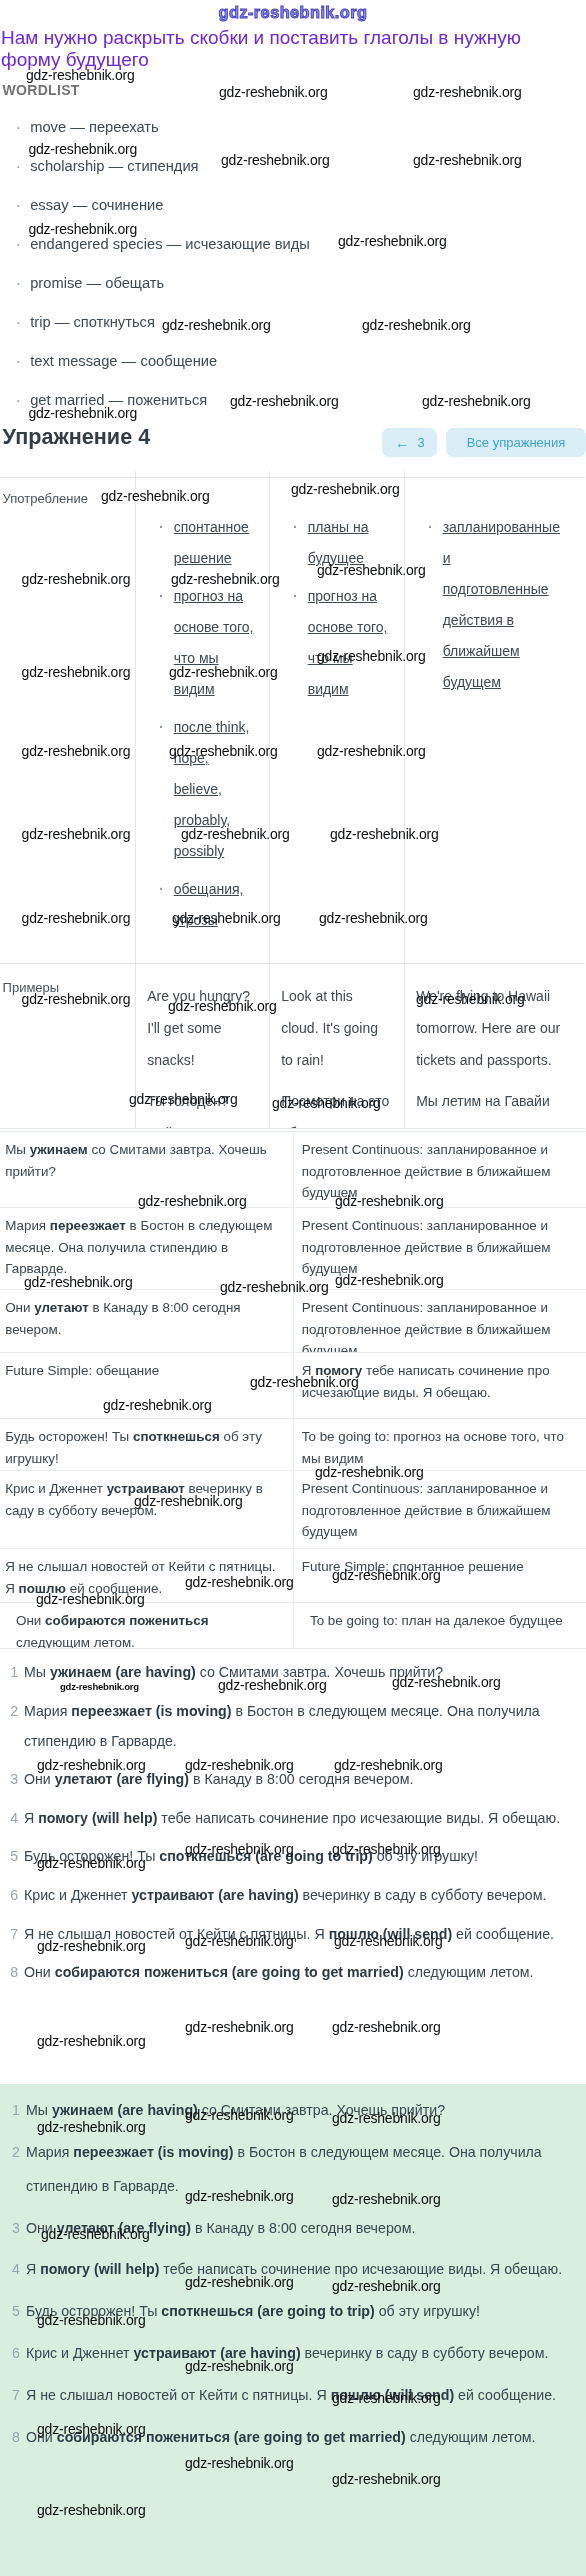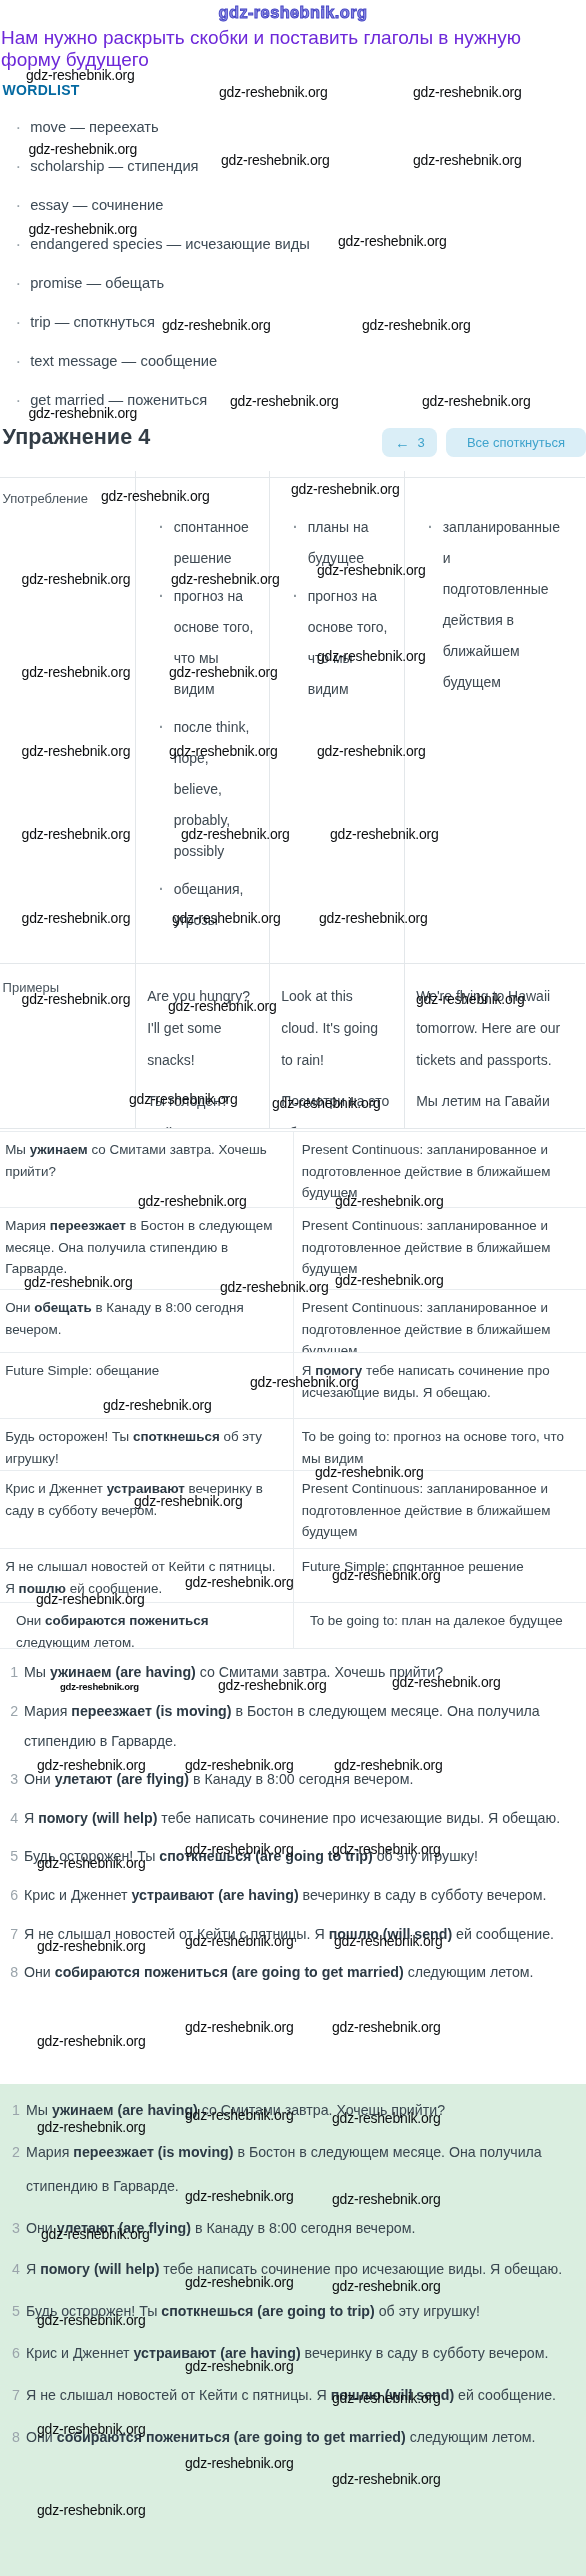--- a/index.html
+++ b/index.html
@@ -7,21 +7,21 @@
         font-family:"Liberation Sans","DejaVu Sans",sans-serif;color:#3e4952;}
 
   
   .wm-top{position:absolute;top:3.4px;left:0;width:100%;text-align:center;
           font-size:16.4px;font-weight:700;color:#8a8ae0;-webkit-text-stroke:0.9px #4343c4;
           letter-spacing:0.4px;}
 
   .intro{position:absolute;top:27px;left:1px;width:583px;font-size:19px;color:#6d28d9;margin:0;}
 
   .wordlist-title{position:absolute;top:82px;left:2.6px;font-size:14px;font-weight:800;
-                  color:#0369a1;letter-spacing:0.3px;text-align:center;}
+                  color:#737373;letter-spacing:0.3px;text-align:center;}
 
   .wordlist{position:absolute;top:119px;left:0;width:483px;margin:0;padding:0;list-style:none;}
   .wordlist li{height:39px;font-size:14.7px;color:#3d4a55;display:flex;align-items:flex-start;}
   .wordlist .dot{color:#97a1a8;font-size:17px;line-height:17px;width:14.7px;padding-left:15.5px;}
 
   .ex-title{position:absolute;top:424px;left:2.6px;margin:0;font-size:21.6px;font-weight:700;color:#333d46;text-align:center;}
   .ex-btns{position:absolute;top:428px;right:0;display:flex;gap:8.6px;}
   .btn{border:none;background:#daeef7;color:#3fa3cc;font-family:inherit;font-size:13px;
        height:29px;border-radius:7.8px;display:flex;align-items:center;justify-content:center;
        cursor:pointer;}
@@ -29,21 +29,21 @@
   .btn-all{width:140px;}
   .arrow{font-size:14.7px;}
 
   
   .t1{position:absolute;top:471px;left:0;width:586px;height:658px;display:grid;
       grid-template-columns:135px 134px 135px 181px;grid-template-rows:6px 486px 166px;}
   .t1 > div{border-left:0.9px solid #e3e7ea;border-top:0.9px solid #e3e7ea;overflow:hidden;}
   .t1 > div:nth-child(4n+1){border-left:none;}
   .t1 .sliver{border-top:none;}
   .t1 .rowlab{font-size:13px;color:#4a555e;padding:13px 3.4px 0 2.6px;}
-  .cellbul{margin:0;padding:34px 12px 0 23px;list-style:none;}
+  .cellbul{margin:0;padding:34px 12px 0 23px;list-style:none;text-decoration:underline;}
   .cellbul li{position:relative;font-size:14px;line-height:31px;margin-bottom:7px;padding-left:14.7px;}
   .cellbul li::before{content:"·";position:absolute;left:0;top:0;color:#8b959c;font-weight:700;}
   .c4 .cellbul{padding-right:38px;}
   .ex-cell{padding:16.4px 11.2px 0 11.2px;font-size:14px;line-height:32px;}
   .ex-cell .en{margin:0 0 8.6px 0;}
   .ex-cell .ru{margin:0;}
   .t1 .bb{border-bottom:0.9px solid #e3e7ea;}
 
   
   .t2{position:absolute;top:1131px;left:0;width:586px;display:grid;
@@ -119,21 +119,21 @@
       </li>
     </ul>
 
   <h1 class="ex-title">Упражнение 4</h1>
 
   <div class="ex-btns">
     <button class="btn btn-back">
       <span class="arrow">←</span>
       <span>3</span>
     </button>
-    <button class="btn btn-all">Все споткнуться</button>
+    <button class="btn btn-all">Все упражнения</button>
   </div>
 
   <div class="t1" id="usage-table">
       <div class="sliver"></div>
       <div class="sliver"></div>
       <div class="sliver"></div>
       <div class="sliver"></div>
       <div class="rowlab">Употребление</div>
       <div>
         <ul class="cellbul">
@@ -167,21 +167,21 @@
         <p class="en">We're flying to Hawaii tomorrow. Here are our tickets and passports.</p>
         <p class="ru">Мы летим на Гавайи завтра. Вот наши билеты и паспорта.</p>
       </div>
     </div>
 
   <div class="t2" id="explanation-table">
       <div>Мы <b>ужинаем</b> со Смитами завтра. Хочешь прийти?</div>
       <div>Present Continuous: запланированное и подготовленное действие в ближайшем будущем</div>
       <div>Мария <b>переезжает</b> в Бостон в следующем месяце. Она получила стипендию в Гарварде.</div>
       <div>Present Continuous: запланированное и подготовленное действие в ближайшем будущем</div>
-      <div>Они <b>обещать</b> в Канаду в 8:00 сегодня вечером.</div>
+      <div>Они <b>улетают</b> в Канаду в 8:00 сегодня вечером.</div>
       <div>Present Continuous: запланированное и подготовленное действие в ближайшем будущем</div>
       <div>Future Simple: обещание</div>
       <div>Я <b>помогу</b> тебе написать сочинение про исчезающие виды. Я обещаю.</div>
       <div>Будь осторожен! Ты <b>споткнешься</b> об эту игрушку!</div>
       <div>To be going to: прогноз на основе того, что мы видим</div>
       <div>Крис и Дженнет <b>устраивают</b> вечеринку в саду в субботу вечером.</div>
       <div>Present Continuous: запланированное и подготовленное действие в ближайшем будущем</div>
       <div>Я не слышал новостей от Кейти с пятницы. Я <b>пошлю</b> ей сообщение.</div>
       <div>Future Simple: спонтанное решение</div>
       <div class="last">Они <b>собираются пожениться</b> следующим летом.</div>

